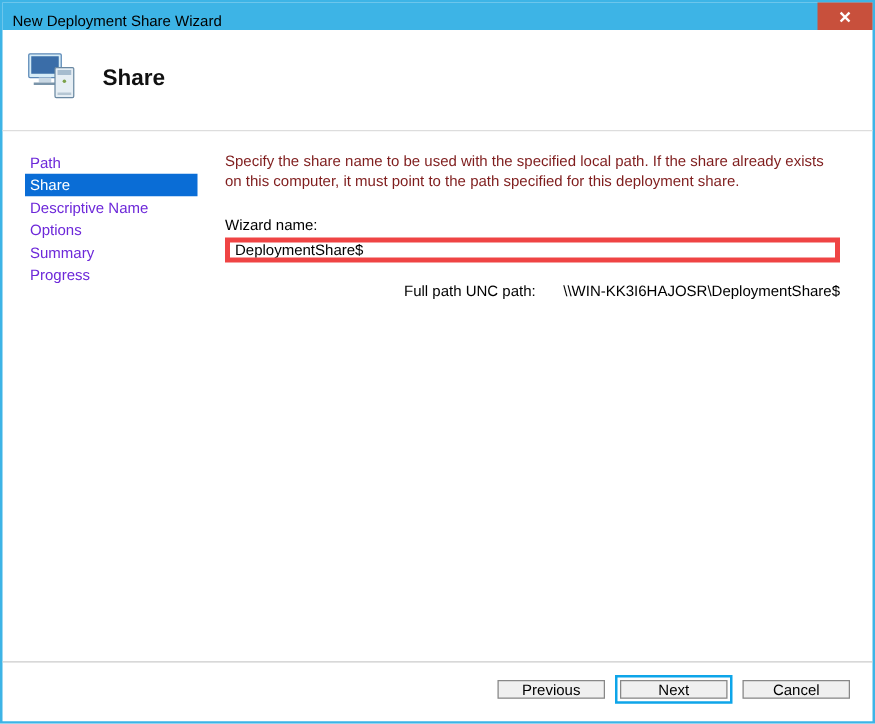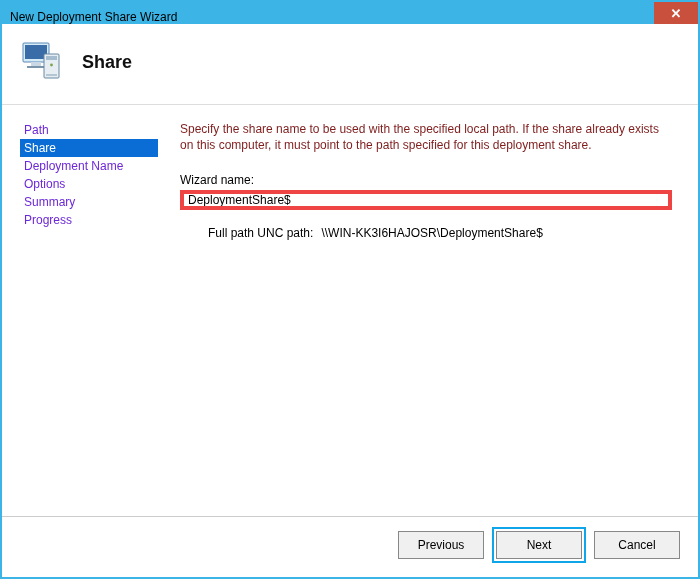--- a/index.html
+++ b/index.html
@@ -96,33 +96,34 @@
       padding: 2px 4px;
       font-size: 12px;
       font-family: inherit;
       height: 20px;
     }
     .unc-row {
       margin-top: 16px;
       padding-left: 28px;
       font-size: 12px;
       display: flex;
-      gap: 8px;
+      gap: 22px;
+      justify-content: flex-end;
     }
     .footer {
       border-top: 1px solid #ccc;
       padding: 10px 18px 14px 0;
       display: flex;
       justify-content: flex-end;
       gap: 8px;
       align-items: center;
     }
     .btn {
       min-width: 86px;
-      height: 28px;
+      height: 15px;
       border: 1px solid #888;
       background: #f0f0f0;
       font-size: 12px;
       font-family: inherit;
       cursor: pointer;
     }
     .btn-highlight-wrap {
       border: 2px solid #0ea5e9;
       padding: 2px;
       display: inline-flex;
@@ -153,21 +154,21 @@
         <rect x="24" y="32" width="11" height="2" fill="#b5c6d3"></rect>
       </svg>
     </div>
     <div class="header-title">Share</div>
   </div>
 
   <div class="content">
     <div class="sidebar">
       <div class="sidebar-item">Path</div>
       <div class="sidebar-item selected">Share</div>
-      <div class="sidebar-item">Deployment Name</div>
+      <div class="sidebar-item">Descriptive Name</div>
       <div class="sidebar-item">Options</div>
       <div class="sidebar-item">Summary</div>
       <div class="sidebar-item">Progress</div>
     </div>
 
     <div class="main">
       <div class="instruction">Specify the share name to be used with the specified local path.  If the share already exists on this computer, it must point to the path specified for this deployment share.</div>
       <div class="field-label">Wizard name:</div>
       <input type="text" class="text-input" value="DeploymentShare$" style="">
       <div class="unc-row">

